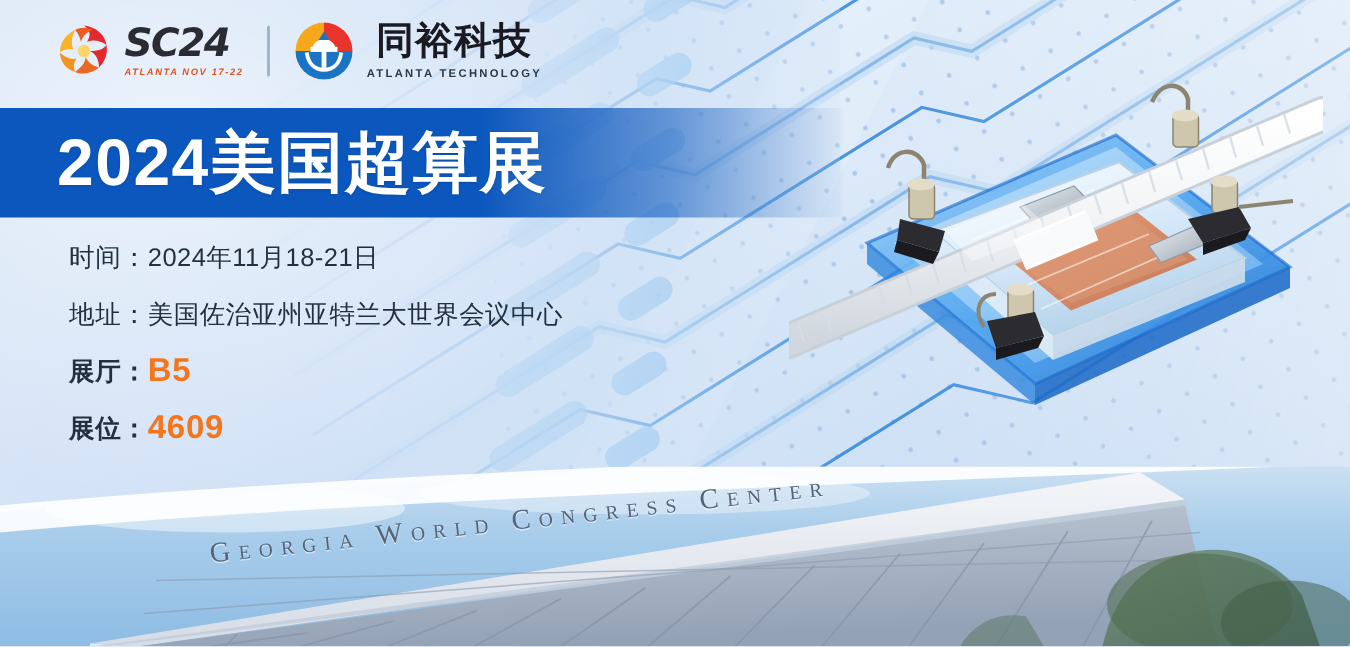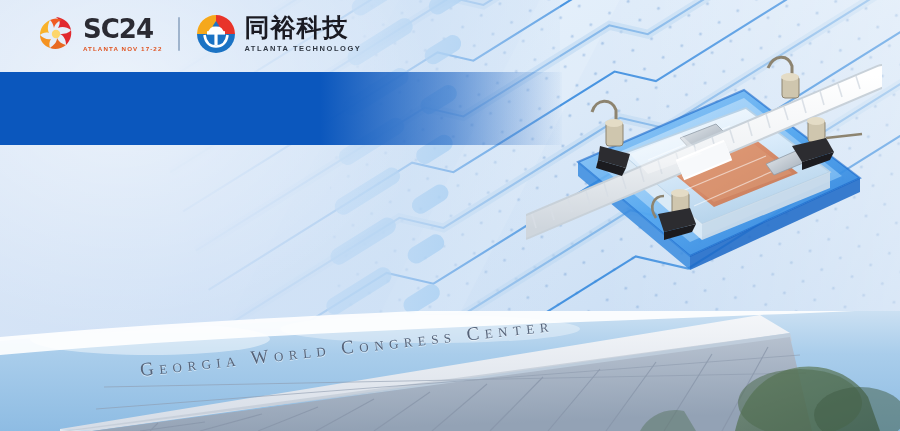--- a/index.html
+++ b/index.html
@@ -39,38 +39,39 @@
     background:radial-gradient(ellipse at 30% 35%,rgba(255,255,255,0.55) 0%,rgba(255,255,255,0) 62%);
   }
 
   
   .logobar {
     position:absolute; left:0; top:0; width:100%; height:68px;
     display:flex; align-items:center;
   }
   .logo-group { display:flex; align-items:center; margin-left:36px; }
   .sc-mark { width:40px; height:40px; position:relative; flex:none; }
-  .sc-text { margin-left:7px; }
+  .sc-text { margin-left:7px;font-style:italic; }
   .sc-word {
     font-size:26px; font-weight:bold; letter-spacing:-1px;
     color:#2b2b33; line-height:1; font-family:"DejaVu Sans",sans-serif;
   }
   .sc-sub {
     font-size:6.2px; font-weight:bold; letter-spacing:1.1px;
     color:#e0531f; margin-top:3px; white-space:nowrap;
   }
   .divider {
     width:2px; height:34px; background:#9fb4cd; margin:0 16px; flex:none;
     border-radius:1px;
   }
   .ty-mark { width:40px; height:40px; flex:none; }
   .ty-text { margin-left:8px; }
   .ty-cn {
     font-size:25px; font-weight:bold; color:#1a1a22; line-height:1;
     letter-spacing:1px;
+    text-align:center;
   }
   .ty-en {
     font-size:7.5px; font-weight:bold; letter-spacing:1.55px;
     color:#2f3742; margin-top:4px; white-space:nowrap;
   }
 
   
   .title-band {
     position:absolute; left:0; top:72px; width:562px; height:73px;
     background:linear-gradient(90deg,#0b57bd 0%,#0b57bd 57%,rgba(11,87,189,0.55) 80%,rgba(11,87,189,0.02) 100%);
@@ -314,20 +315,21 @@
           <path d="M134 190 L166 182 L162 190 L134 198 Z" fill="#1b1b1f"></path>
           <path d="M126 176 C118 164 124 154 134 154" stroke="#8d8470" stroke-width="2.6" fill="none"></path>
         </g>
 
         <polygon points="100,112 150,92 172,112 118,132" fill="#ffffff" opacity="0.35"></polygon>
       </g>
     </svg>
   </div>
 
   <div class="title-band"></div>
+  <div class="title-text">2024美国超算展</div>
 
   <div class="logobar">
     <div class="logo-group">
 
       <div class="sc-mark">
         <svg viewBox="0 0 40 40" aria-hidden="true">
           <g>
             <path d="M20 3 C28 4 34 9 35 16 C31 13 26 12 22 14 C25 9 24 6 20 3 Z" fill="#e1292f"></path>
             <path d="M35 16 C36 22 34 27 30 31 C30 26 28 22 24 20 C29 20 33 19 35 16 Z" fill="#e1292f"></path>
             <path d="M30 31 C25 35 19 36 14 34 C18 31 21 28 21 24 C23 28 26 30 30 31 Z" fill="#e86a22"></path>
@@ -359,20 +361,42 @@
         </svg>
       </div>
 
       <div class="ty-text">
         <div class="ty-cn">同裕科技</div>
         <div class="ty-en">ATLANTA TECHNOLOGY</div>
       </div>
     </div>
   </div>
 
+  <div class="info">
+
+    <div class="info-row">
+      <span class="lbl">时间：</span>
+      <span class="val">2024年11月18-21日</span>
+    </div>
+
+    <div class="info-row">
+      <span class="lbl">地址：</span>
+      <span class="val">美国佐治亚州亚特兰大世界会议中心</span>
+    </div>
+
+    <div class="info-row">
+      <span class="lbl lbl-b">展厅：</span>
+      <span class="val-hi">B5</span>
+    </div>
+
+    <div class="info-row">
+      <span class="lbl lbl-b">展位：</span>
+      <span class="val-hi">4609</span>
+    </div>
+  </div>
 
 
   <div class="photo">
     <div class="photo-inner">
       <svg viewBox="0 0 900 120" preserveAspectRatio="none" aria-hidden="true">
         <defs>
           <linearGradient id="sky" x1="0" y1="0" x2="0" y2="1">
             <stop offset="0" stop-color="#dbe9f6"></stop>
             <stop offset="0.45" stop-color="#a9cdeb"></stop>
             <stop offset="1" stop-color="#8ebce3"></stop>

